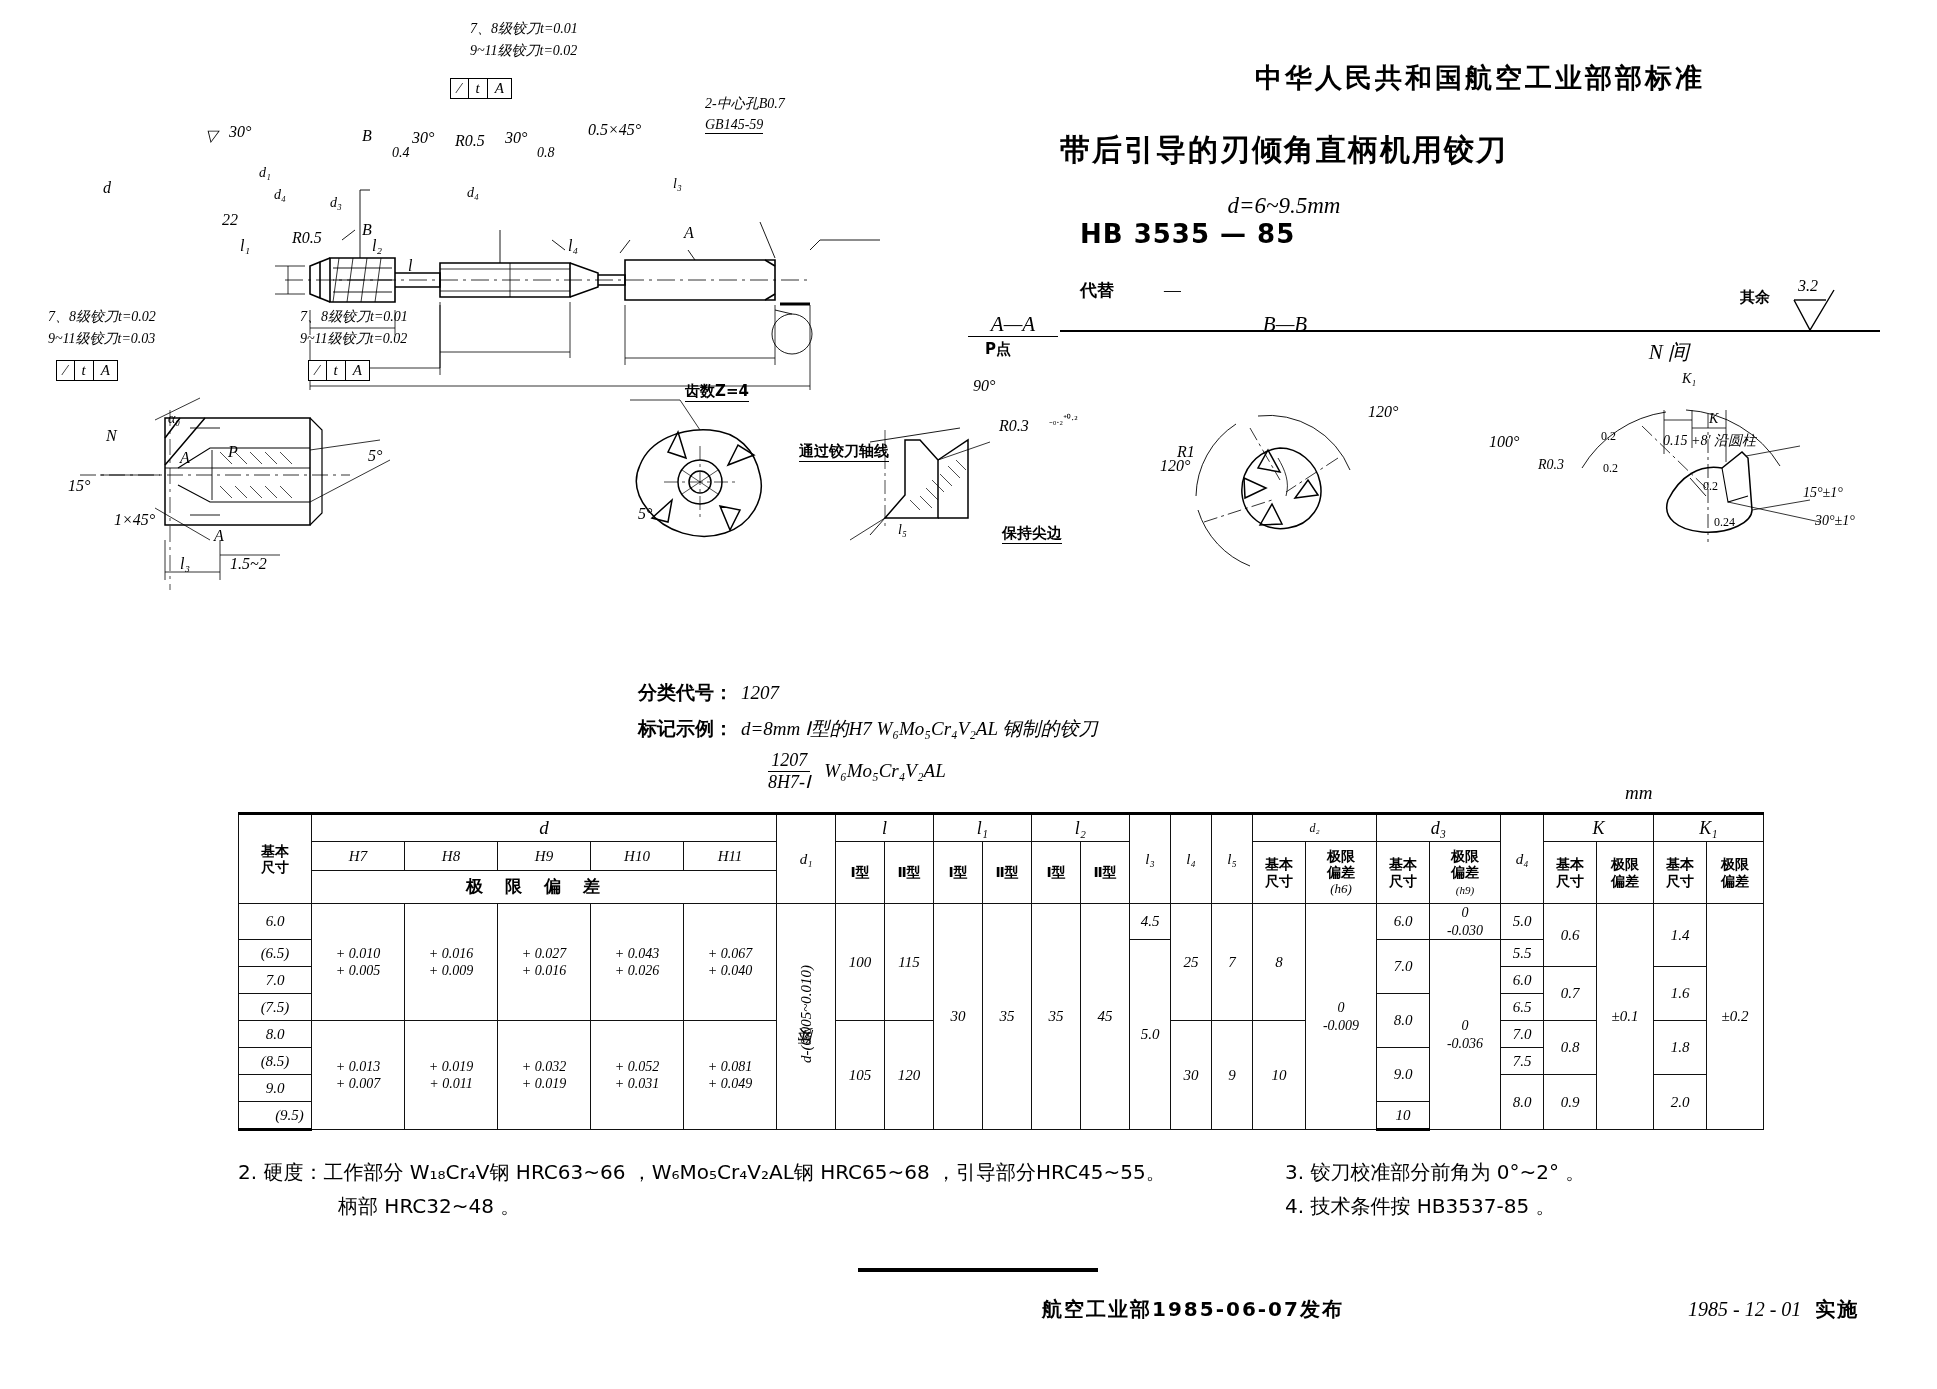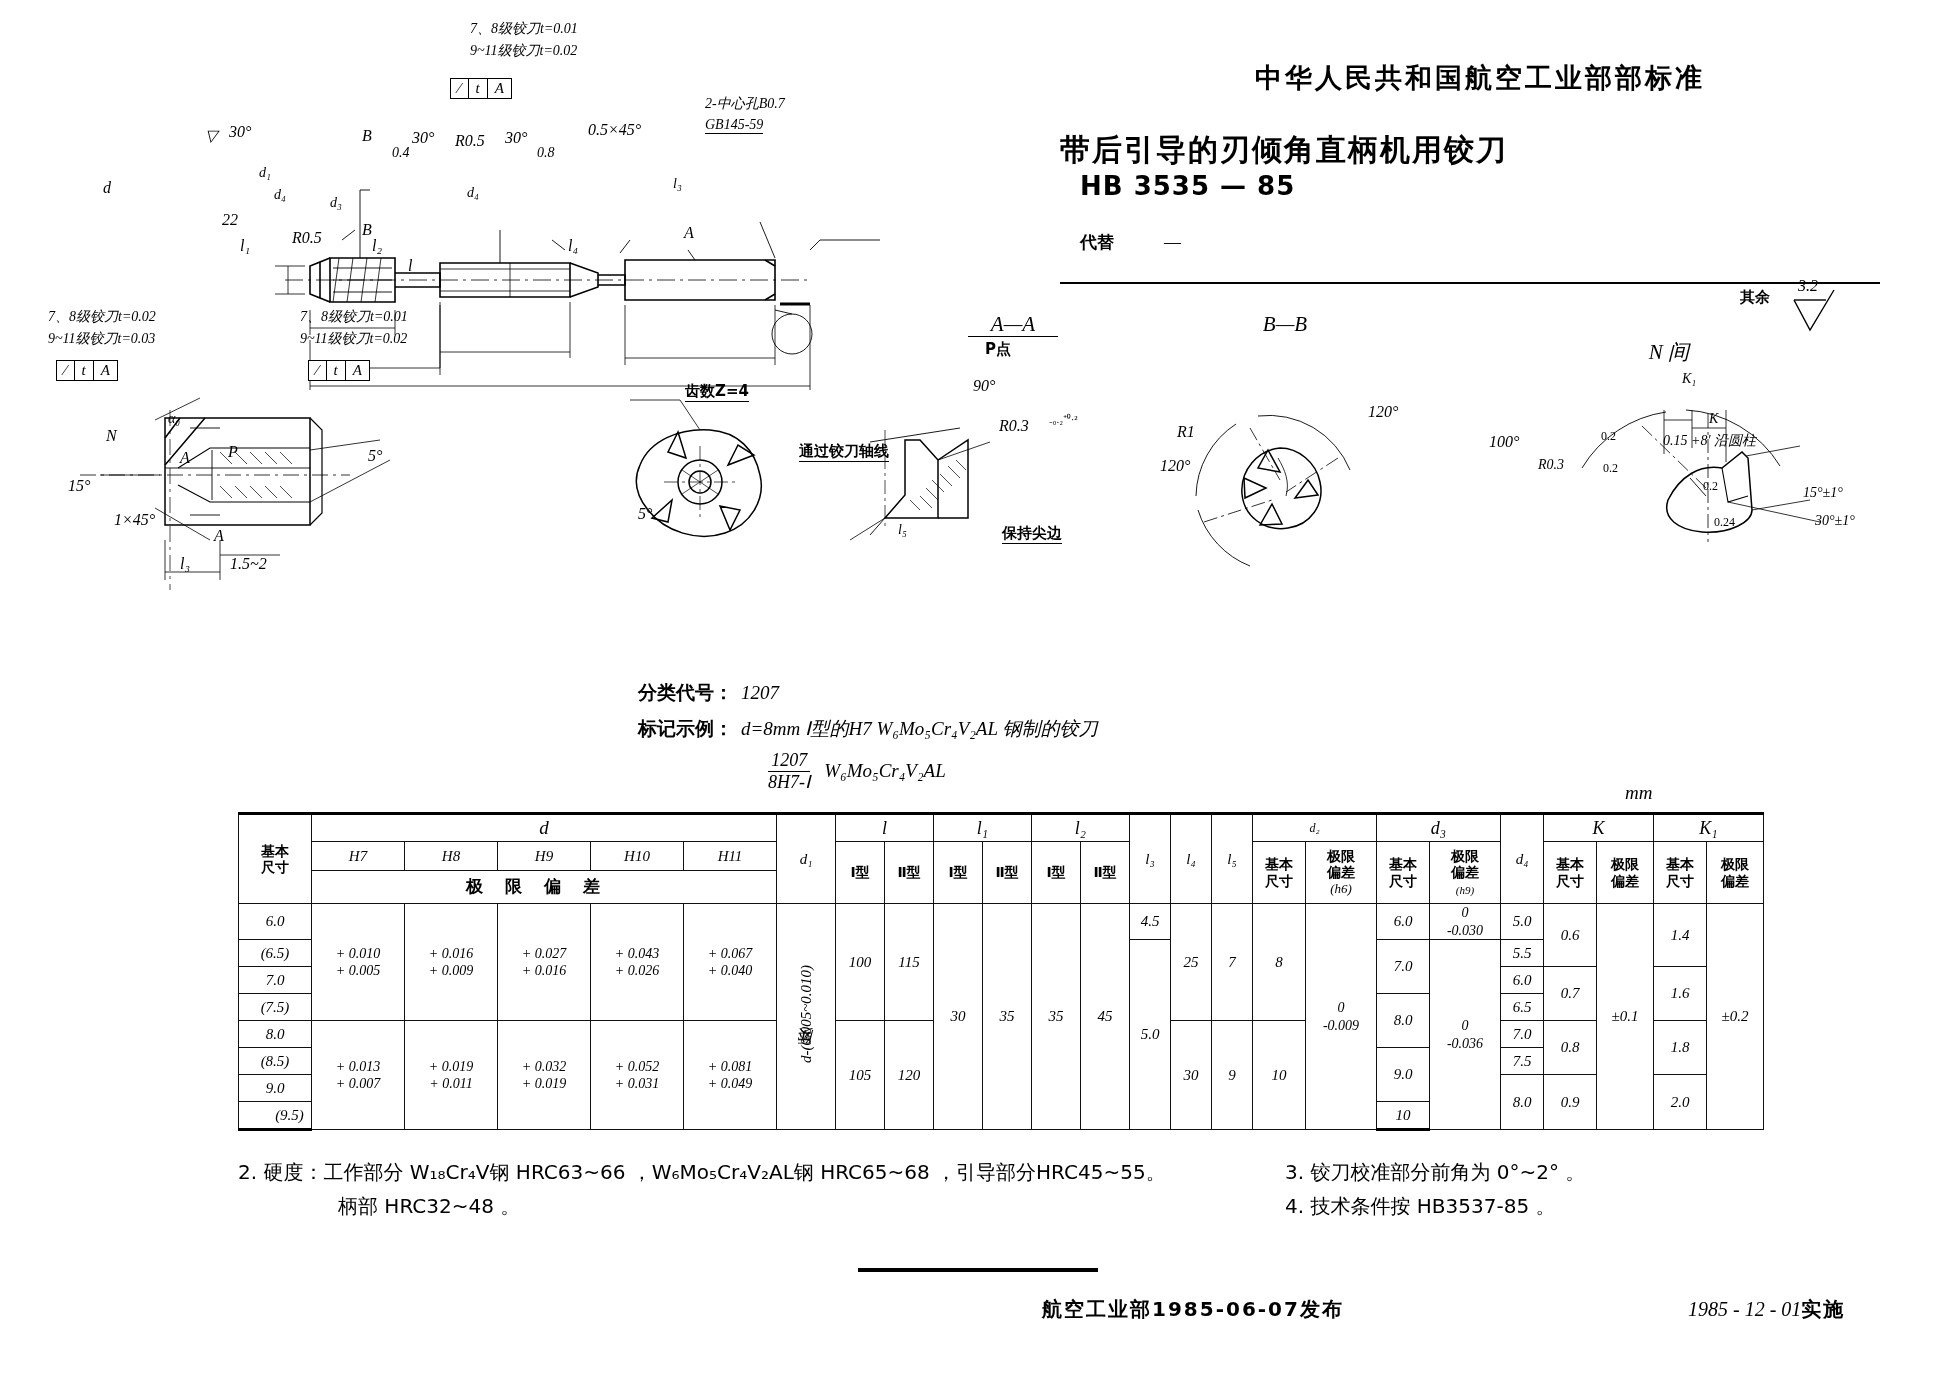--- a/index.html
+++ b/index.html
@@ -41,20 +41,21 @@
   .ul{border-bottom:1.5px solid #000;}
 </style>
 </head>
 <body>
 
 <div class="abs" id="title-block">
   <div class="cn" id="std-title" style="text-align:center;">中华人民共和国航空工业部部标准</div>
   <div style="display:flex;align-items:flex-start;margin-top:34px;flex-direction:column;">
     <div style="flex:1;text-align:center;">
       <div class="cn" id="main-title">带后引导的刃倾角直柄机用铰刀</div>
+      <div class="hw" id="sub-title" style="margin-top:22px;">d=6~9.5mm</div>
     </div>
     <div style="width:240px;text-align:left;padding-left:20px;">
       <div class="cn" id="std-no">HB 3535 — 85</div>
       <div style="margin-top:30px;display:flex;gap:50px;">
         <span class="cn" style="font-size:17px;">代替</span>
         <span class="hw" style="font-size:19px;">—</span>
       </div>
     </div>
   </div>
   <div style="margin-top:28px;border-top:2.5px solid #000;width:820px;"></div>
@@ -262,21 +263,21 @@
     <path d="M58,110 A88,88 0 0,0 110,166" stroke-width="0.9"></path>
   </g>
   <g class="ln" stroke-width="0.8">
     <path d="M110,28 L140,80" stroke-dasharray="14,4,3,4"></path>
     <path d="M198,58 L146,92" stroke-dasharray="14,4,3,4"></path>
     <path d="M64,122 L132,100" stroke-dasharray="14,4,3,4"></path>
   </g>
 </svg>
 
 <div class="abs txt lbl" style="left:1368px;top:404px;">120°</div>
-<div class="abs txt lbl" style="left:1177px;top:424px;">R1</div>
+<div class="abs txt lbl" style="left:1177px;top:444px;">R1</div>
 <div class="abs txt lbl" style="left:1160px;top:458px;">120°</div>
 
 <div class="abs secttl" style="left:1624px;top:338px;width:90px;">N 间</div>
 
 <svg width="400" height="200" style="left:1490px;top:392px;">
   <g class="ln" stroke-width="1.5">
     <path d="M178,108 C190,84 210,72 232,76 L252,60 L258,66 L262,118 C262,130 240,142 212,140 C188,138 172,126 178,108 Z"></path>
     <path d="M232,76 L238,110 L258,104" stroke-width="1.1"></path>
     <path d="M200,86 L216,104" stroke-width="0.9"></path>
 
@@ -462,16 +463,16 @@
   <div class="cn" style="font-weight:normal;">2. 硬度：工作部分 W₁₈Cr₄V钢 HRC63~66 ，W₆Mo₅Cr₄V₂AL钢 HRC65~68 ，引导部分HRC45~55。</div>
   <div class="cn" style="font-weight:normal;padding-left:100px;">柄部 HRC32~48 。</div>
 </div>
 <div class="abs notes" style="left:1285px;top:1155px;">
   <div class="cn" style="font-weight:normal;">3. 铰刀校准部分前角为 0°~2° 。</div>
   <div class="cn" style="font-weight:normal;">4. 技术条件按 HB3537-85 。</div>
 </div>
 
 <div class="abs" style="left:858px;top:1268px;width:240px;border-top:4px solid #000;"></div>
 <div class="abs footer" style="left:1042px;top:1296px;">航空工业部1985-06-07发布</div>
-<div class="abs" style="left:1688px;top:1296px;display:flex;align-items:baseline;">
+<div class="abs" style="left:1688px;top:1296px;display:flex;gap:14px;align-items:baseline;">
   <span class="hw" style="font-size:20px;">1985 - 12 - 01</span>
   <span class="footer">实施</span>
 </div>
 
 </body></html>

